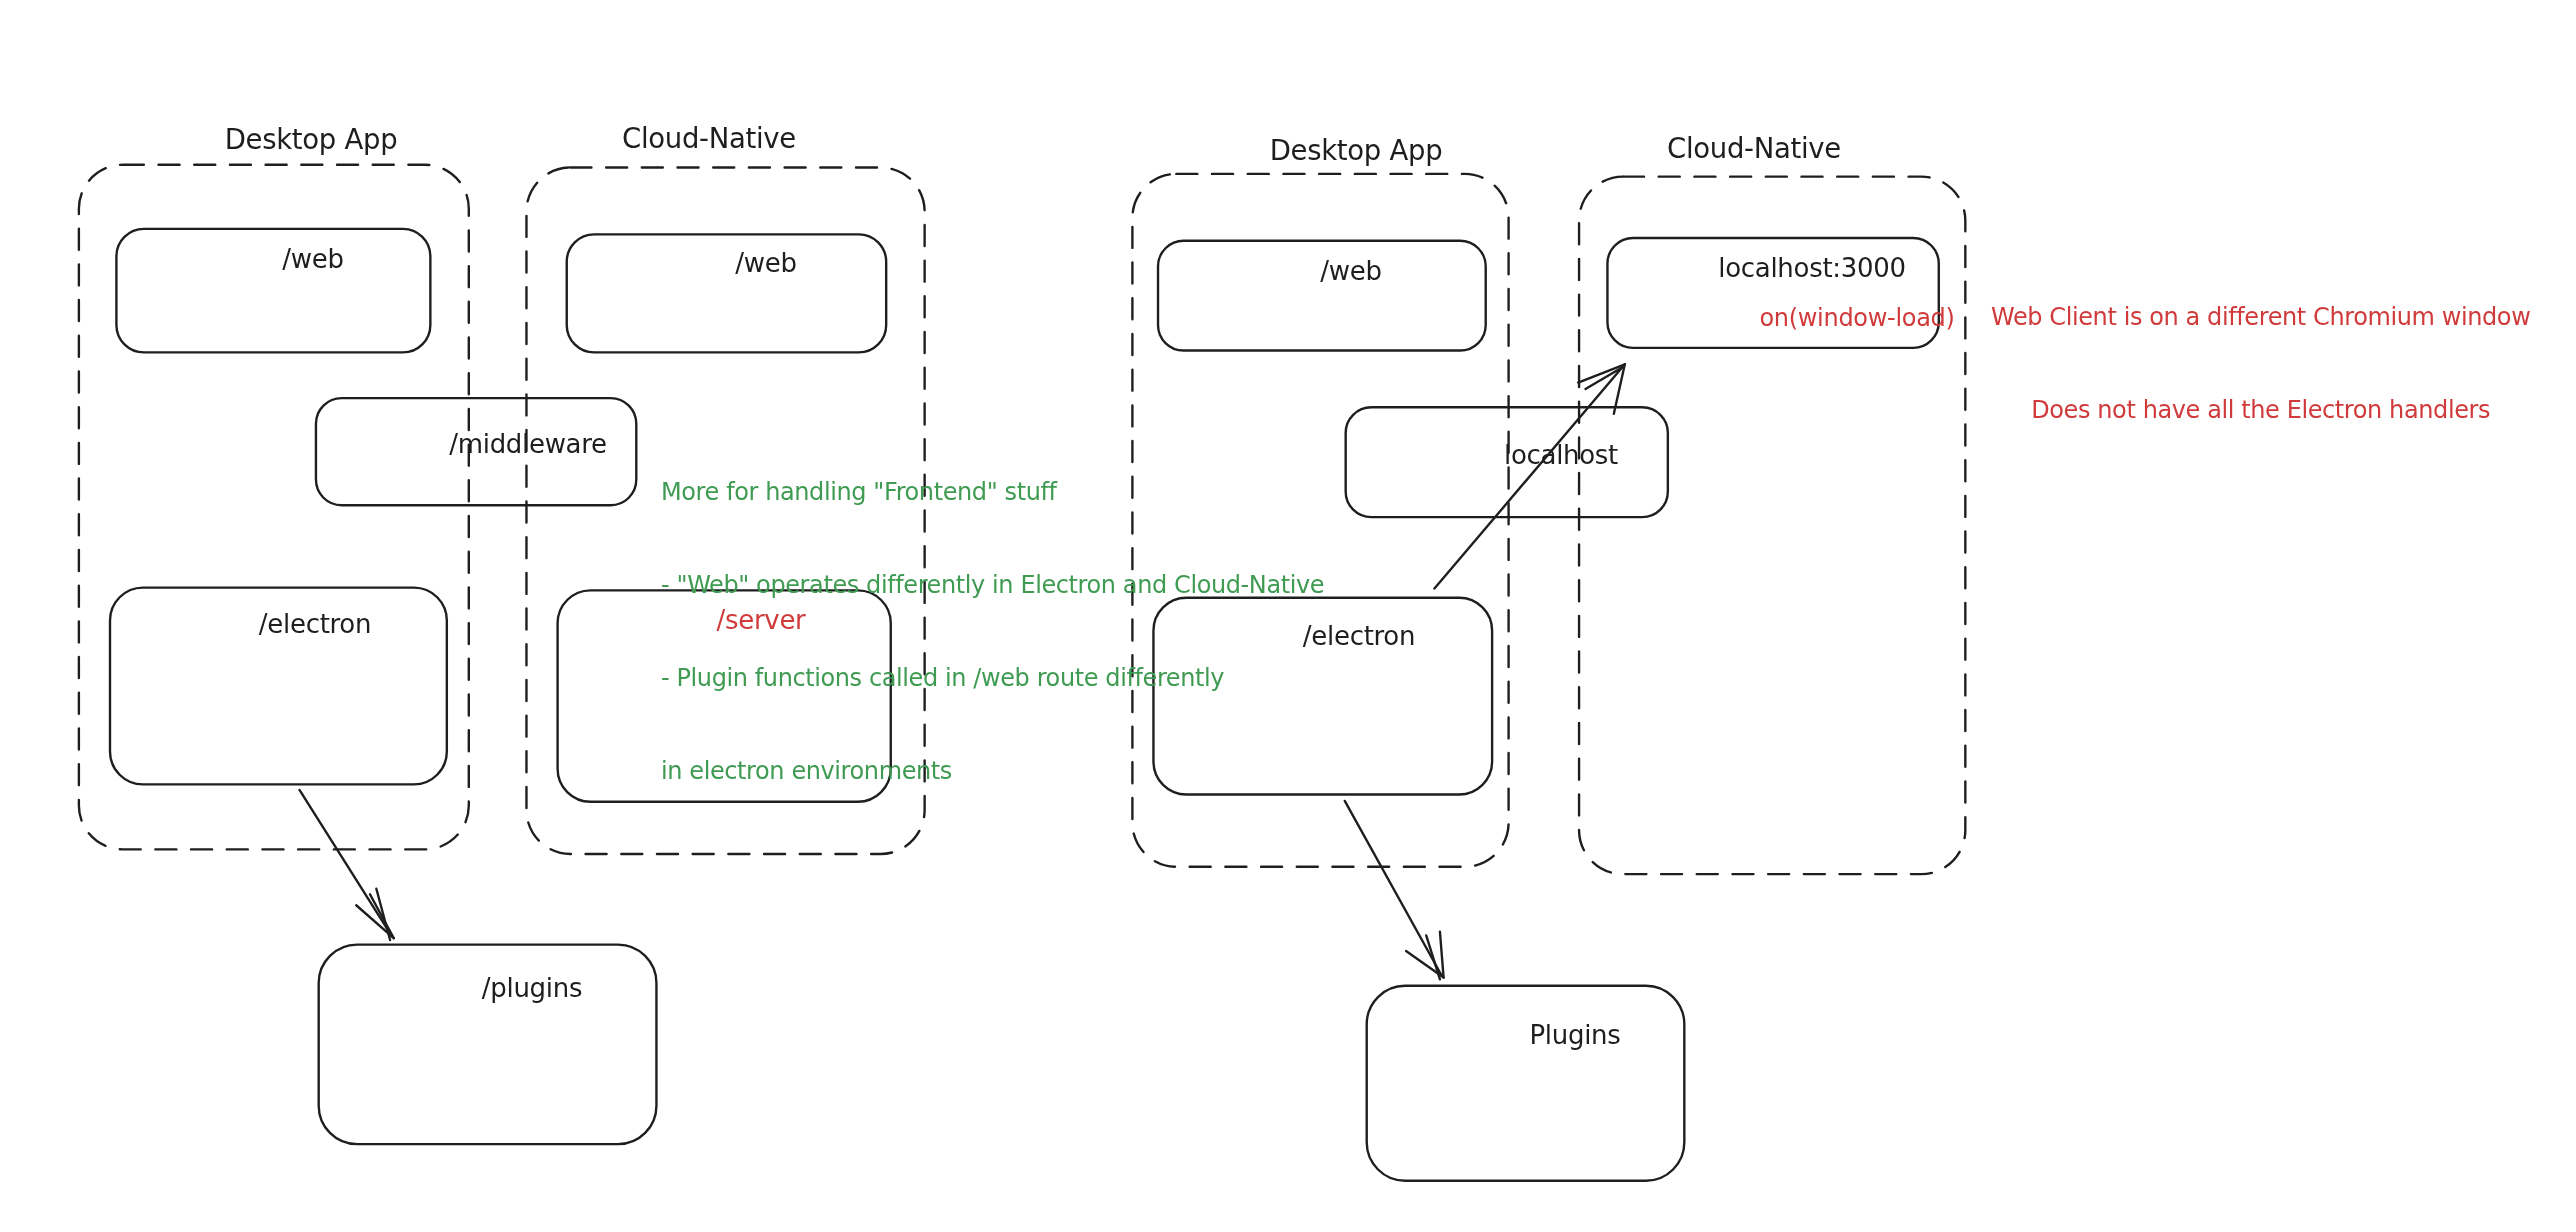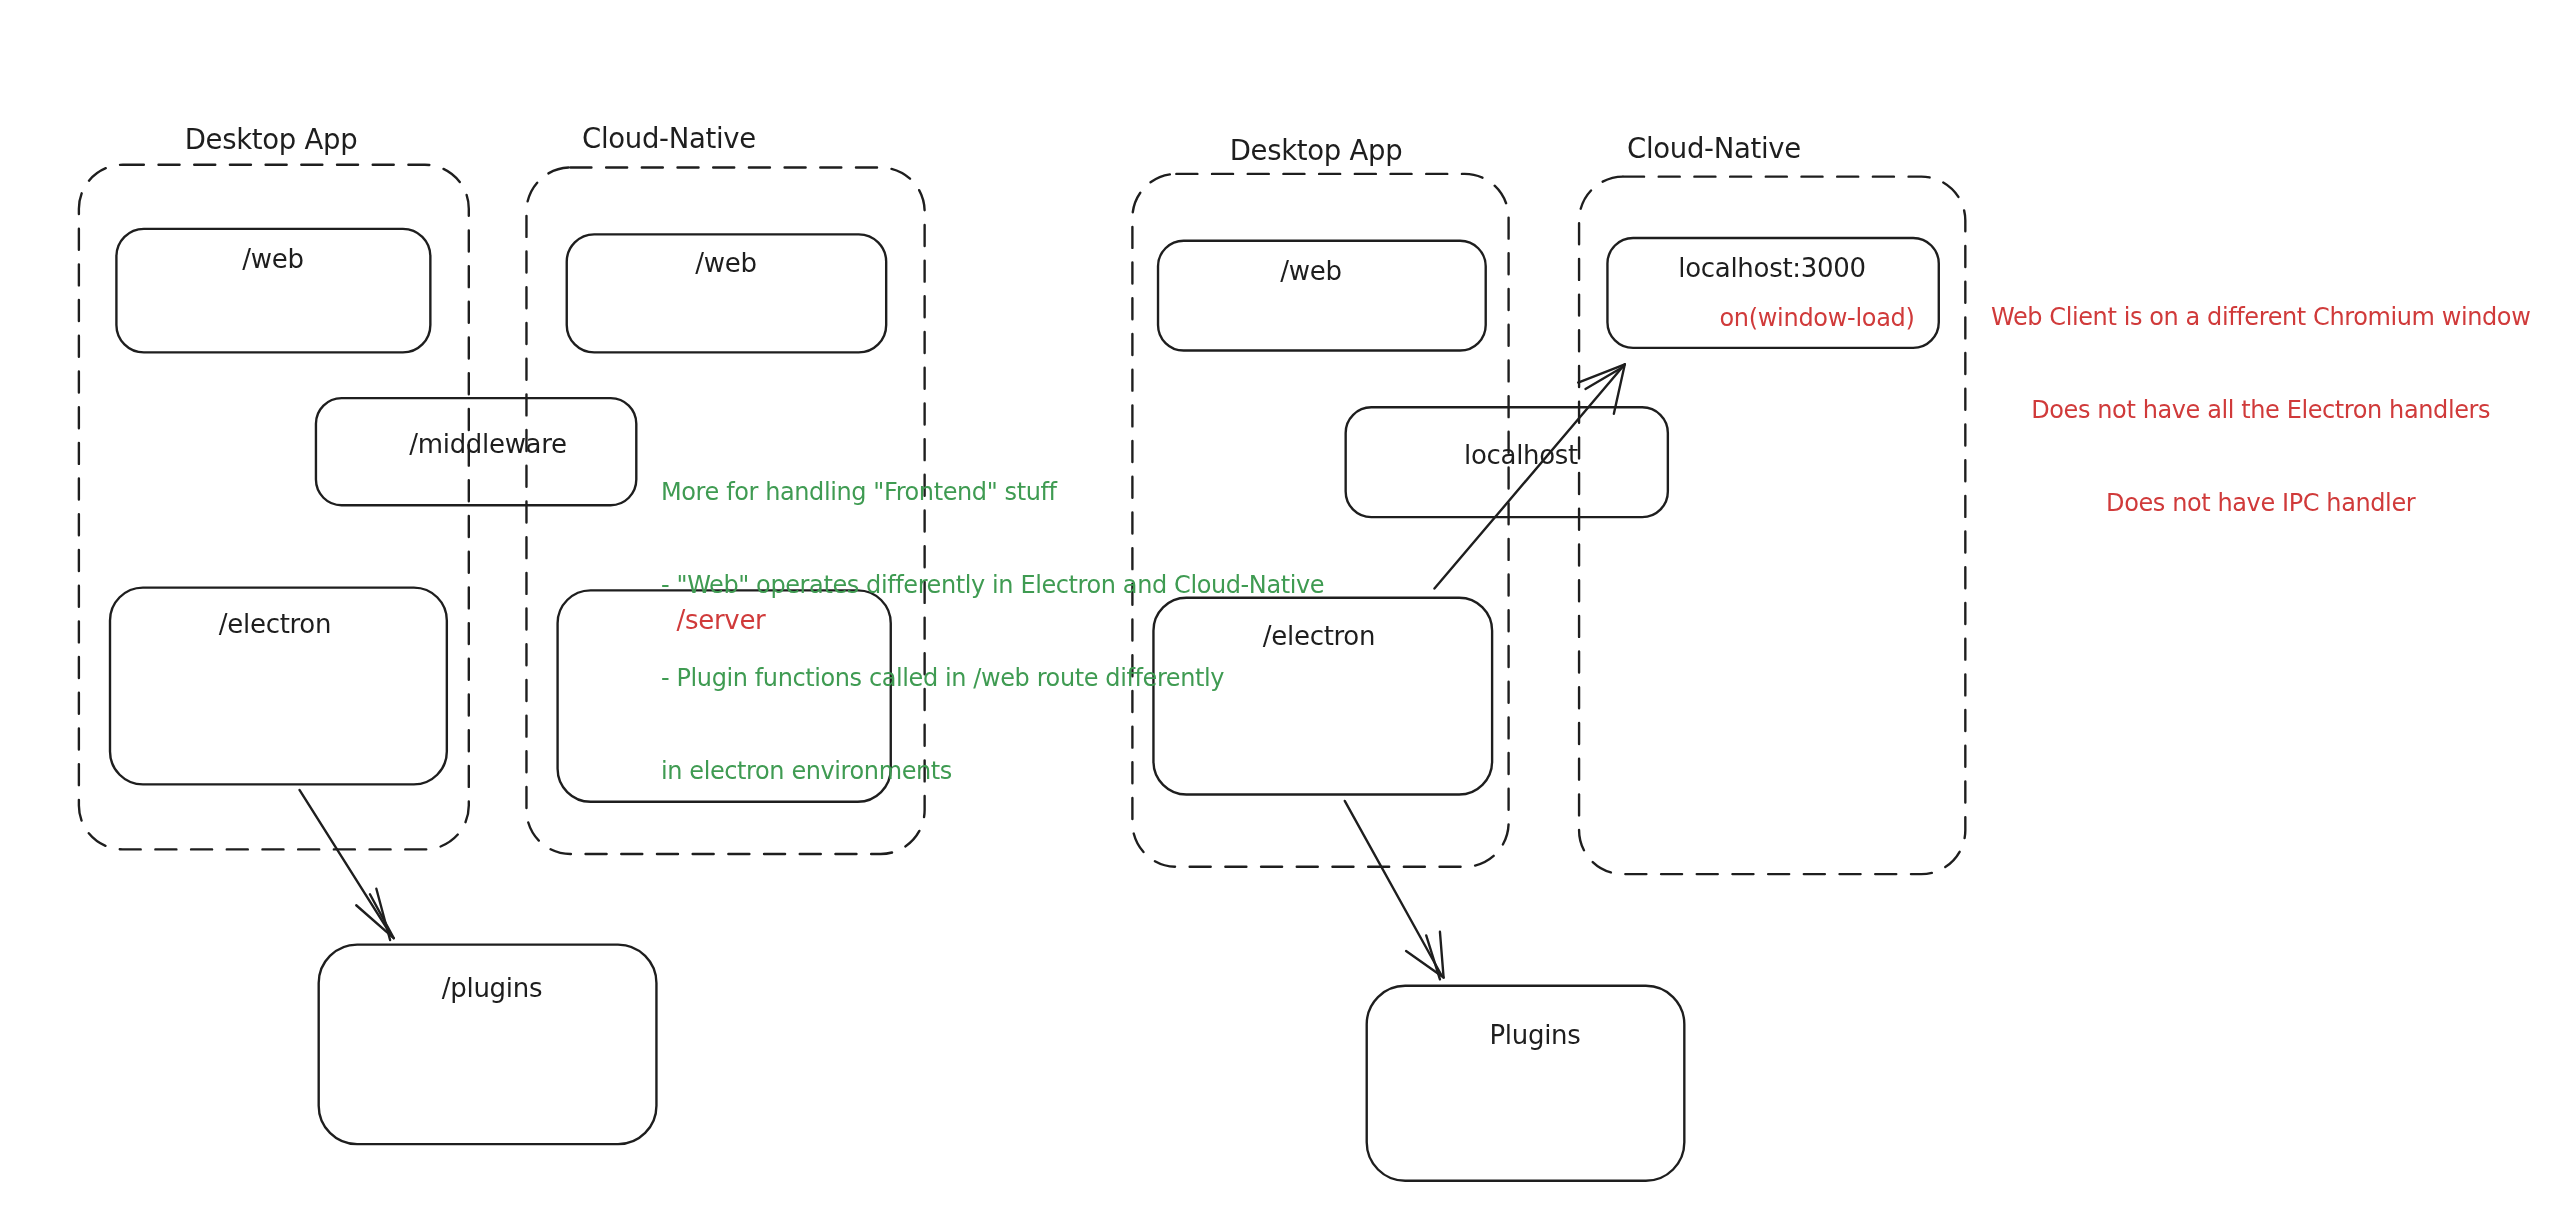--- a/index.html
+++ b/index.html
@@ -7,21 +7,21 @@
     width:2576px;height:1232px;position:relative;overflow:hidden;
     font-family:"DejaVu Sans","Liberation Sans",sans-serif;
     color:var(--ink,#1e1e1e);
   }
   .canvas{position:absolute;inset:0;}
   svg.layer{position:absolute;left:0;top:0;}
   .lbl{
     position:absolute;white-space:pre;line-height:1.15;
     color:var(--ink,#1e1e1e);letter-spacing:-0.3px;
   }
-  .lbl.center{transform:translateX(-50%);}
+  .lbl.center{transform:translateX(-50%);margin-left:40px;}
   .title{font-size:27.5px;}
   .boxlabel{font-size:26px;}
   .sublabel{font-size:24px;}
   .red{color:var(--red,#d03a3a);text-align:center;}
   .green{color:var(--green,#3f9b52);}
   .note{position:absolute;font-size:24px;line-height:31px;letter-spacing:-0.4px;white-space:pre;}
 </style>
 </head>
 <body style="background: rgb(255, 255, 255);">
 
@@ -105,17 +105,16 @@
 
   <div class="lbl center boxlabel" style="left:1521px; top:441px;">localhost</div>
 
   <div class="lbl center boxlabel" style="left:1319px; top:622px;">/electron</div>
 
   <div class="lbl center boxlabel" style="left:1535px; top:1021px;text-align:right;">Plugins</div>
 
   <div class="note red" style="left:1991px; top:240px;">
     <div>Web Client is on a different Chromium window</div>
     <div>Does not have all the Electron handlers</div>
-    <div>Does not have IPC handler</div>
   </div>
 
 </div>
 
 
 </body></html>

